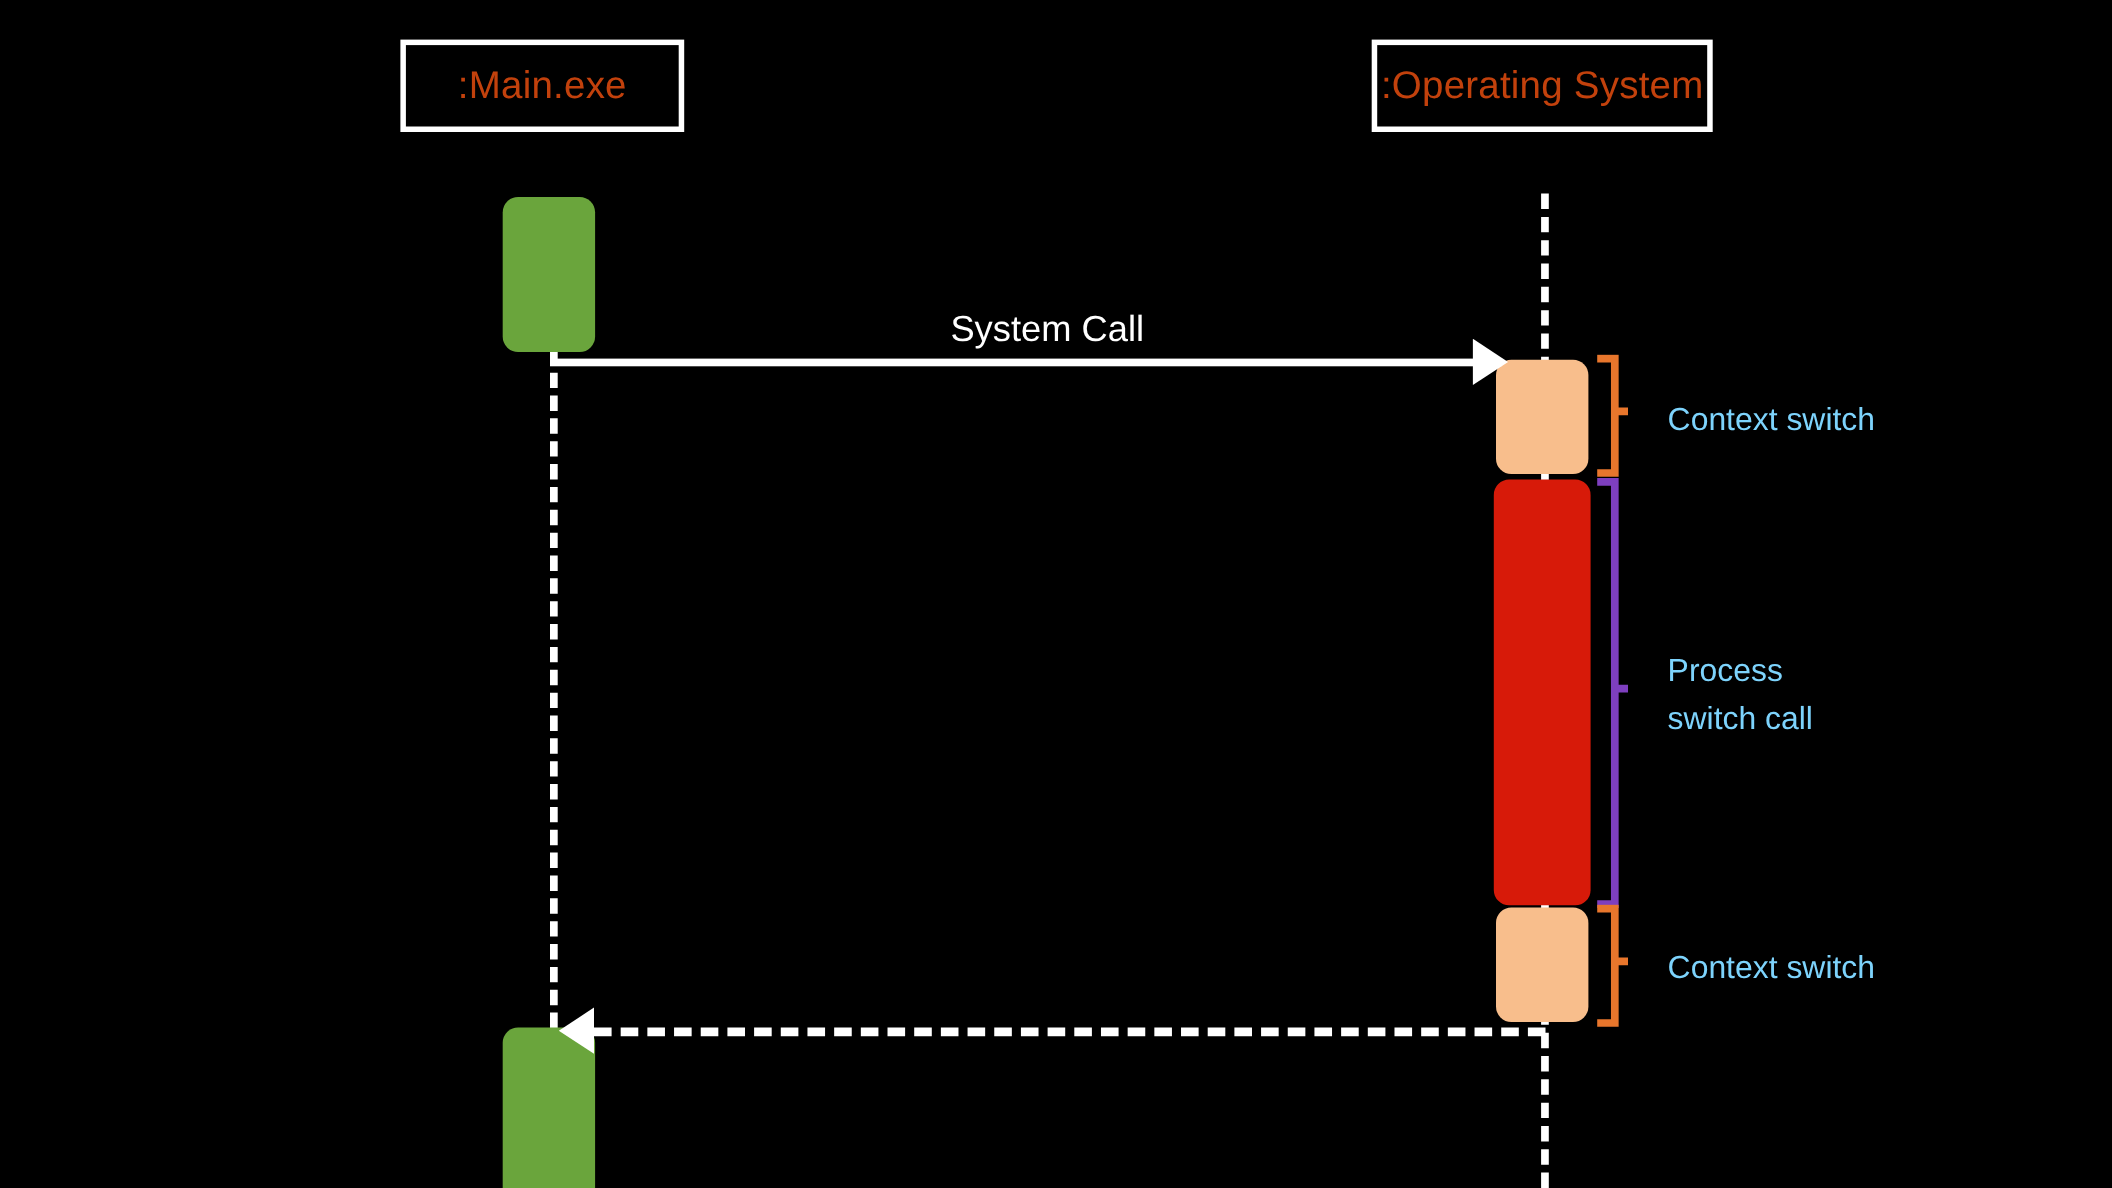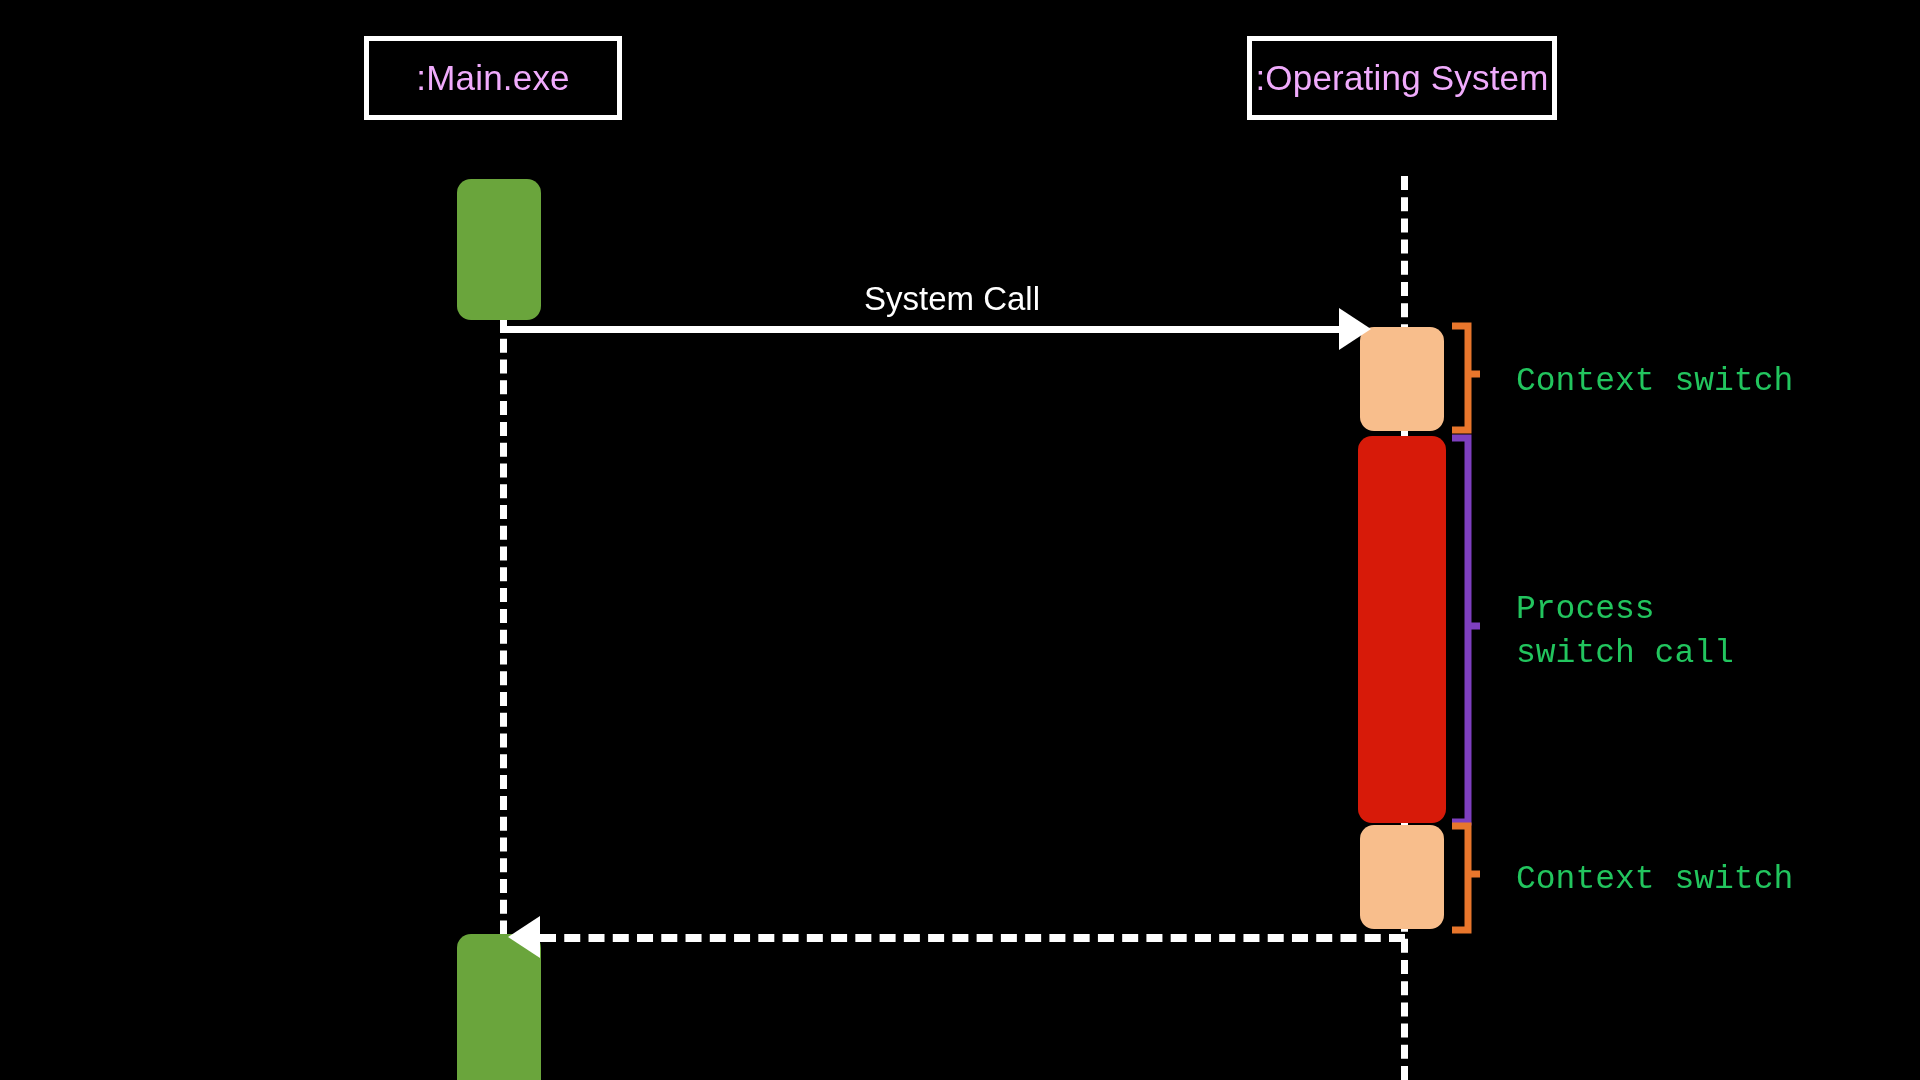--- a/index.html
+++ b/index.html
@@ -17,21 +17,21 @@
     font-family: "Liberation Sans", "DejaVu Sans", sans-serif;
     -webkit-font-smoothing: antialiased;
   }
 
   
   .participant-box {
     position: absolute;
     box-sizing: border-box;
     border: 5px solid #ffffff;
     background: #000000;
-    color: #f0abfc;
+    color: #c2410c;
     display: flex;
     align-items: center;
     justify-content: center;
     font-size: 35px;
     letter-spacing: 0.2px;
     white-space: nowrap;
   }
   #participant-main {
     left: 364px;
     top: 36px;
@@ -162,25 +162,24 @@
   }
   .brace svg { display: block; }
 
   #brace-switch-in   { left: 1450px; top: 322px;  width: 32px; height: 112px; }
   #brace-process     { left: 1450px; top: 434px;  width: 32px; height: 392px; }
   #brace-switch-out  { left: 1450px; top: 822px;  width: 32px; height: 112px; }
 
   
   .annotation-label {
     position: absolute;
-    color: #22c55e;
-    font-size: 33px;
+    color: #7dd3fc;
+    font-size: 29px;
     line-height: 44px;
     white-space: pre-line;
-    font-family: Liberation Mono, monospace;
   }
   #label-switch-in  { left: 1516px; top: 360px; }
   #label-process    { left: 1516px; top: 588px; }
   #label-switch-out { left: 1516px; top: 858px; }
 </style>
 </head>
 <body>
 
 <div id="canvas">
 

